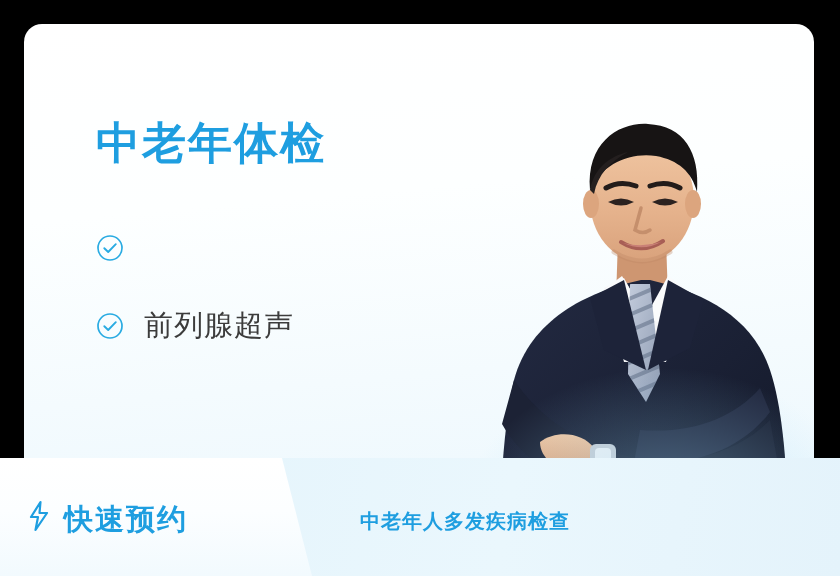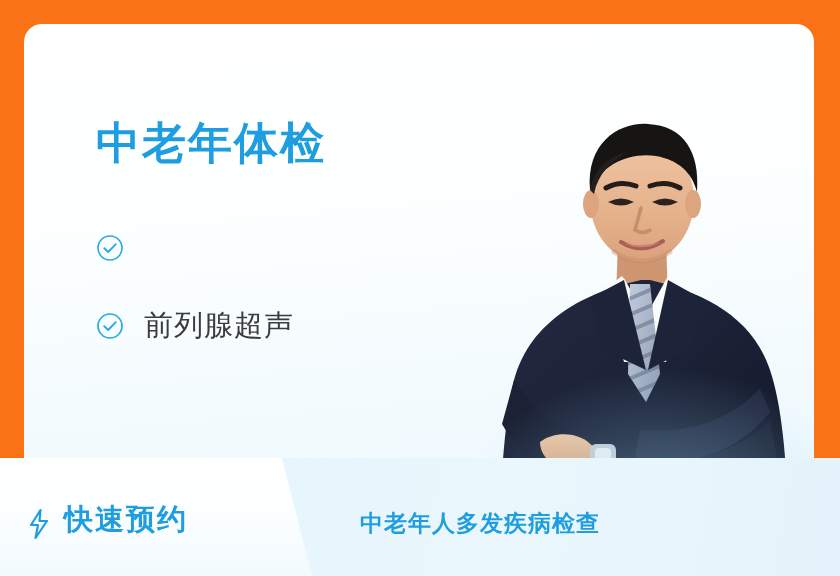--- a/index.html
+++ b/index.html
@@ -5,21 +5,21 @@
   * { margin:0; padding:0; box-sizing:border-box; }
   html,body { width:840px; height:576px; }
   body {
     font-family:"Liberation Sans","DejaVu Sans",sans-serif;
     background:#6FD1FB;
     overflow:hidden;
   }
   .poster{
     position:relative;
     width:840px; height:576px;
-    background:#f97316;
+    background:#000000;
   }
   
   .card{
     position:absolute;
     left:24px; top:24px;
     width:790px; height:552px;
     border-radius:18px 18px 0 0;
     background:linear-gradient(175deg,#FFFFFF 0%,#FDFFFF 32%,#F4FBFE 62%,#E9F6FD 100%);
     overflow:hidden;
   }
@@ -85,41 +85,41 @@
   }
   .bottom-right{
     position:absolute;
     left:0; bottom:0;
     width:840px; height:118px;
     background:linear-gradient(100deg,#DCF1FB 0%,#E6F5FC 28%,#EAF7FD 60%,#E4F3FB 100%);
   }
   .bottom-right-label{
     position:absolute;
     left:360px; top:50px;
-    font-size:23px;
+    font-size:20px;
     font-weight:bold;
     color:#1E9EE0;
     letter-spacing:1px;
     white-space:nowrap;
   }
   
   .bottom-left{
     position:absolute;
     left:0; bottom:0;
     width:340px; height:118px;
     background:linear-gradient(180deg,#FFFFFF 0%,#FCFEFF 45%,#F2FAFE 100%);
     border-top-right-radius:26px;
     clip-path:polygon(0 0, 282px 0, 312px 118px, 0 118px);
     box-shadow:6px -2px 14px rgba(120,190,225,.18);
   }
   .bottom-left-inner{
     position:absolute;
     left:26px; top:42px;
     display:flex;
-    align-items:flex-end;
+    align-items:flex-start;
   }
   .bolt-icon{
     width:26px; height:32px;
     flex:0 0 26px;
     margin-right:12px;
     display:block;
   }
   .bottom-left-label{
     font-size:29px;
     font-weight:bold;

